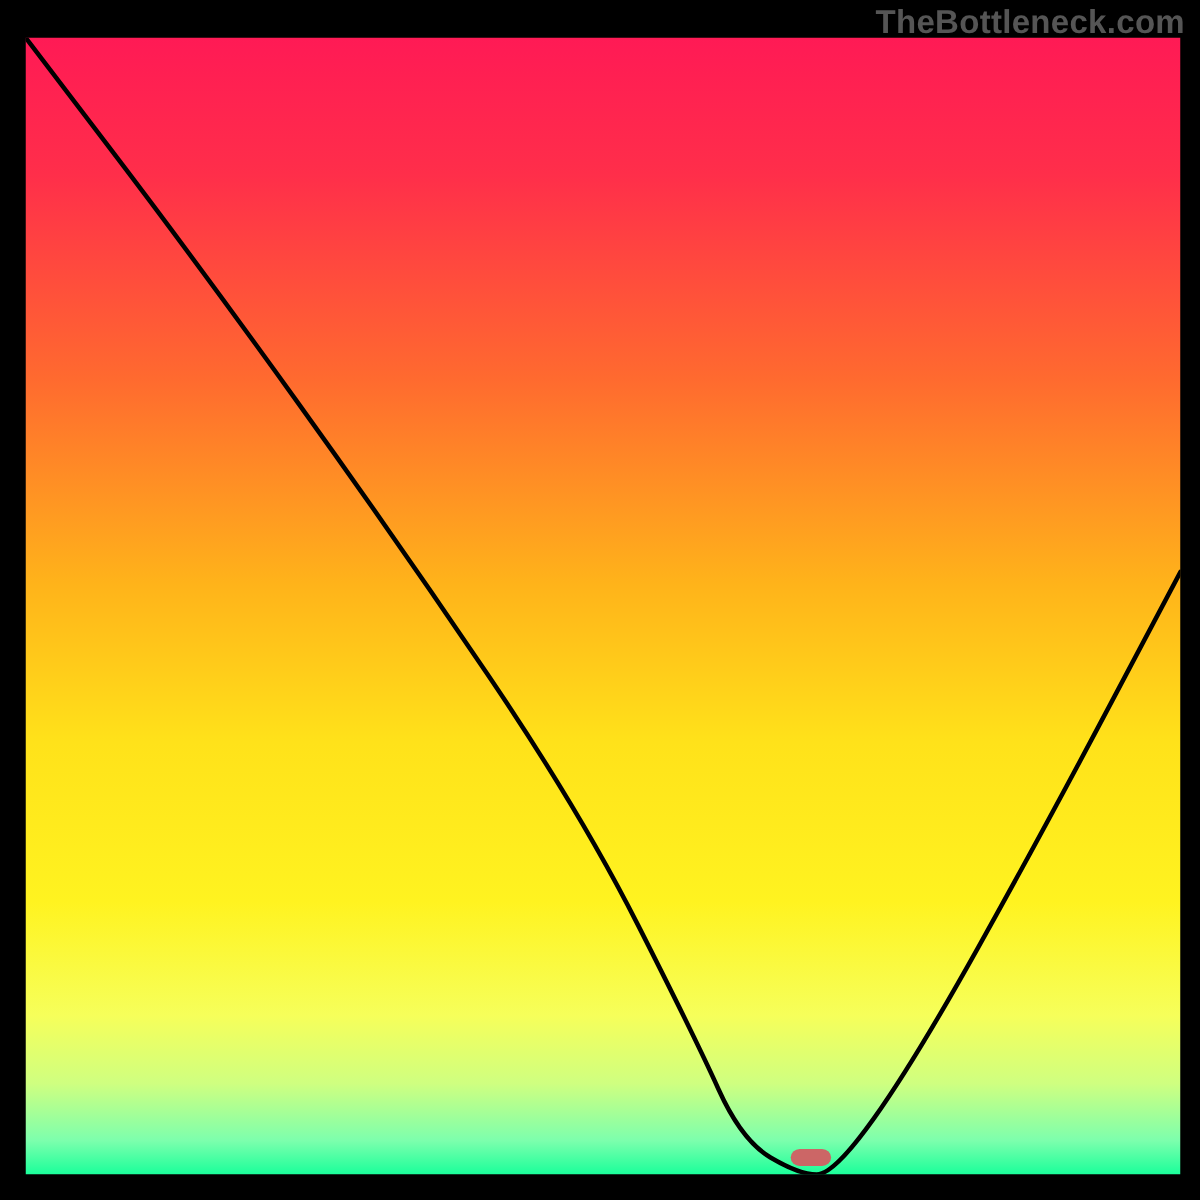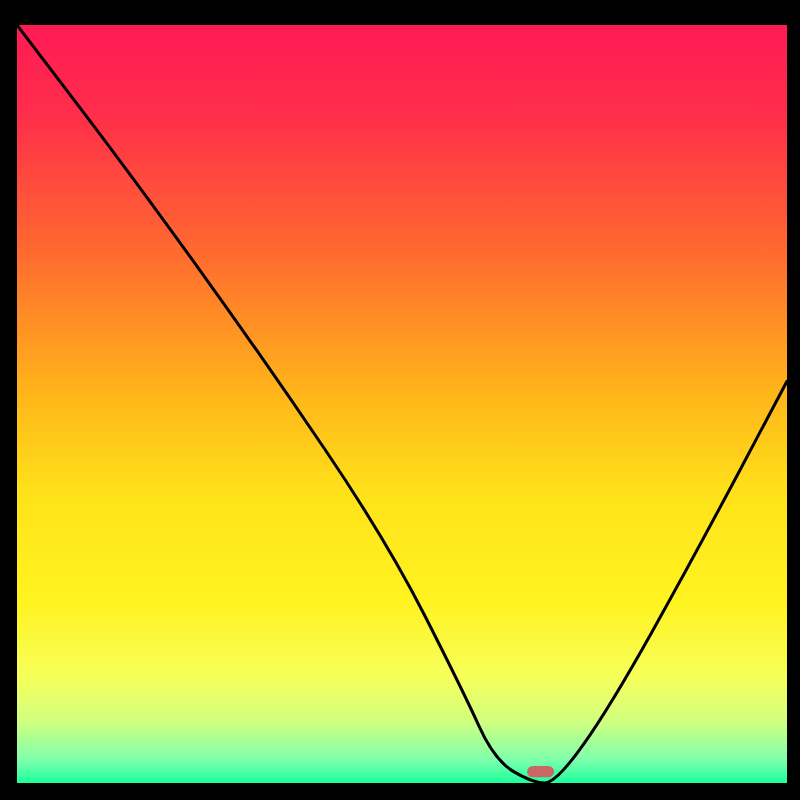--- a/index.html
+++ b/index.html
@@ -39,20 +39,21 @@
   .plot-svg {
     width: 100%;
     height: 100%;
     display: block;
   }
 </style>
 </head>
 <body>
 
 <div class="frame">
+  <div class="watermark">TheBottleneck.com</div>
   <div class="plot">
     <svg class="plot-svg" viewBox="0 0 770 758" preserveAspectRatio="none">
       <defs>
         <linearGradient id="bg-grad" x1="0" y1="0" x2="0" y2="1">
             <stop offset="0%" stop-color="#ff1a55"></stop>
             <stop offset="12%" stop-color="#ff2e4a"></stop>
             <stop offset="30%" stop-color="#ff6a2f"></stop>
             <stop offset="48%" stop-color="#ffb31a"></stop>
             <stop offset="62%" stop-color="#ffe21a"></stop>
             <stop offset="76%" stop-color="#fff320"></stop>

